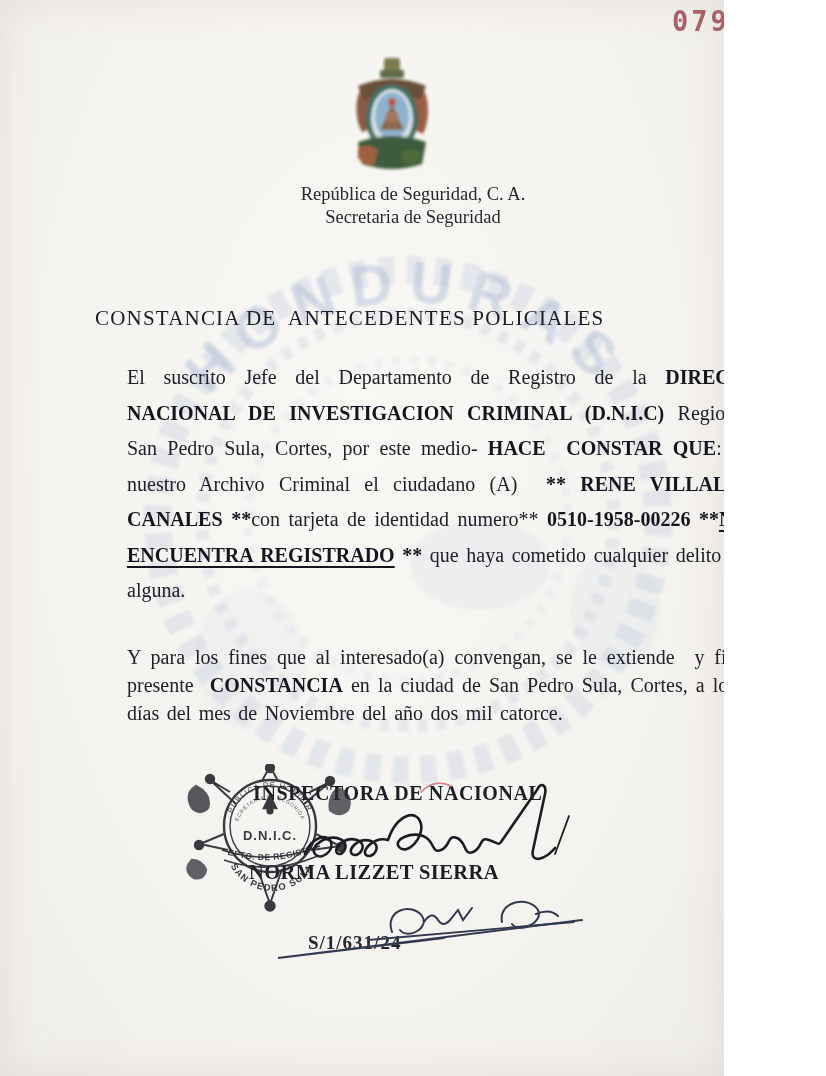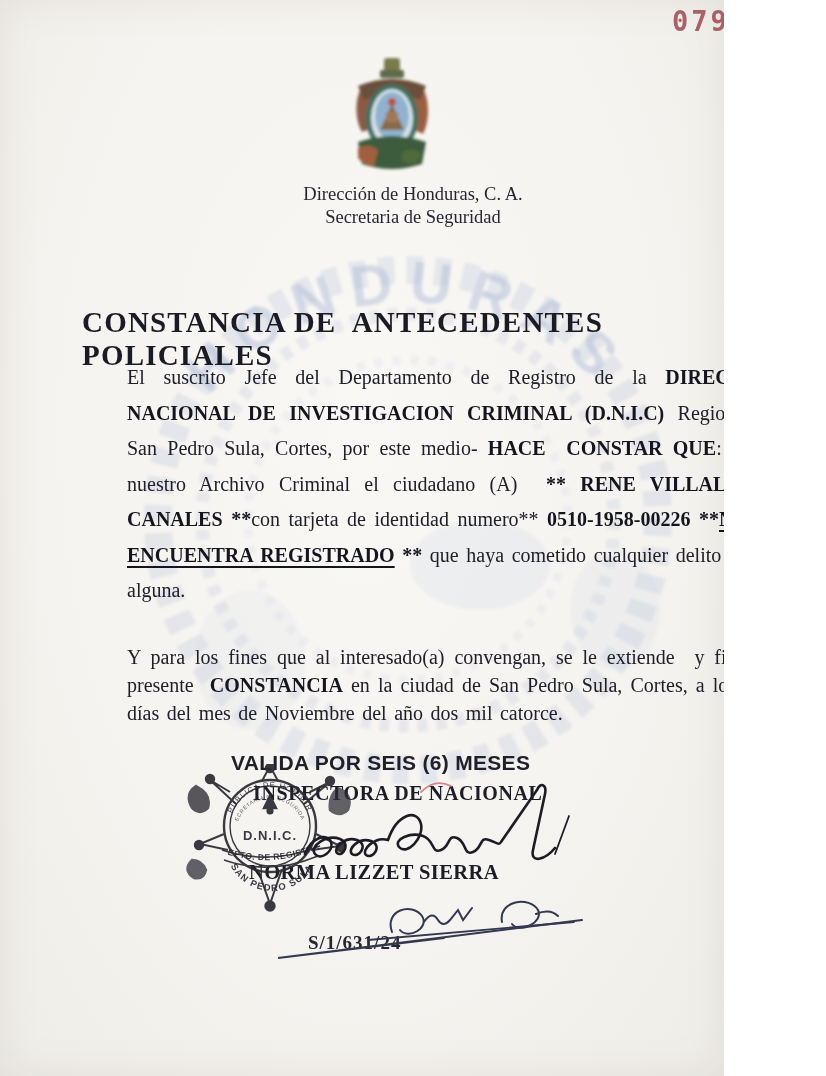--- a/index.html
+++ b/index.html
@@ -19,22 +19,22 @@
     left:672px;top:6px;
     font-family:"DejaVu Sans Mono", monospace;
     font-weight:bold;font-size:27px;letter-spacing:3px;
     color:#a4565e;opacity:.92;
     transform:scaleY(1.02);
   }
   
   #header{left:0;top:183px;width:826px;text-align:center;
     font-size:18.5px;line-height:23px;color:#262631;}
   
-  #title{left:82px;top:306px;width:660px;
-    font-size:29px;font-weight:bold;letter-spacing:1.2px;
+  #title{left:95px;top:306px;width:660px;
+    font-size:21px;font-weight:normal;letter-spacing:1.2px;
     color:#1b1b25;white-space:pre-wrap;}
   
   .para{left:95px;width:655px;text-align:justify;
     font-size:20px;line-height:35.5px;white-space:pre-wrap;
     word-spacing:2.5px;color:#20202a;margin-left:32px;}
   #p1{top:360px;}
   #p2{top:643px;line-height:28px;}
   .b{font-weight:bold;color:#15151f;}
   .bu{font-weight:bold;color:#15151f;
       text-decoration:underline;text-decoration-thickness:2px;text-underline-offset:4px;}
@@ -103,31 +103,30 @@
       <circle cx="46" cy="46" r="4" fill="#c0392b" opacity=".8"></circle>
       <path d="M12,86 Q46,74 80,86 L76,108 Q46,118 16,108 Z" fill="#3c5b3d"></path>
       <path d="M12,92 Q22,86 32,94 L28,110 Q16,108 12,102 Z" fill="#a0603f"></path>
       <path d="M56,96 Q68,90 76,98 L70,108 Q60,108 56,104 Z" fill="#4f6b3a"></path>
     </g>
   </svg>
 
   <div id="serial" class="abs">0795199</div>
 
   <div id="header" class="abs">
-    <div>Dirección de Honduras, C. A.</div>
+    <div>República de Seguridad, C. A.</div>
     <div>Secretaria de Seguridad</div>
   </div>
 
   <div id="title" class="abs">CONSTANCIA DE  ANTECEDENTES POLICIALES</div>
 
   <div id="p1" class="abs para"><span>El suscrito Jefe del Departamento de Registro de la </span><span class="b">DIRECCIÓN NACIONAL DE INVESTIGACION CRIMINAL (D.N.I.C)</span><span> Regional de San Pedro Sula, Cortes, por este medio- </span><span class="b">HACE  CONSTAR QUE</span><span>: Según nuestro Archivo Criminal el ciudadano (A)  </span><span class="b">** RENE VILLALOBOS CANALES **</span><span>con tarjeta de identidad numero** </span><span class="b">0510-1958-00226 **</span><span class="bu">NO SE ENCUENTRA REGISTRADO</span><span class="b"> ** </span><span>que haya cometido cualquier delito o falta alguna.</span></div>
 
   <div id="p2" class="abs para"><span>Y para los fines que al interesado(a) convengan, se le extiende  y firma la presente  </span><span class="b">CONSTANCIA</span><span> en la ciudad de San Pedro Sula, Cortes, a los once días del mes de Noviembre del año dos mil catorce.</span></div>
 
-  <div id="validity" class="abs">VALIDA POR SEIS (6) MESES</div>
   <div id="inspector" class="abs">INSPECTORA DE NACIONAL</div>
   <div id="signername" class="abs">NORMA LIZZET SIERRA</div>
   <div id="reference" class="abs">S/1/631/24</div>
 
   <svg id="sealstamp" class="abs" width="190" height="148" viewBox="0 0 190 148" aria-hidden="true">
     <defs>
       <path id="sArc1" d="M 54,50 A 41,41 0 0 1 130,48" fill="none"></path>
       <path id="sArc2" d="M 60,58 A 34,34 0 0 1 124,57" fill="none"></path>
       <path id="sBan" d="M 48,90 Q 92,104 138,86" fill="none"></path>
       <path id="sArc3" d="M 50,96 A 47,47 0 0 0 138,97" fill="none"></path>

